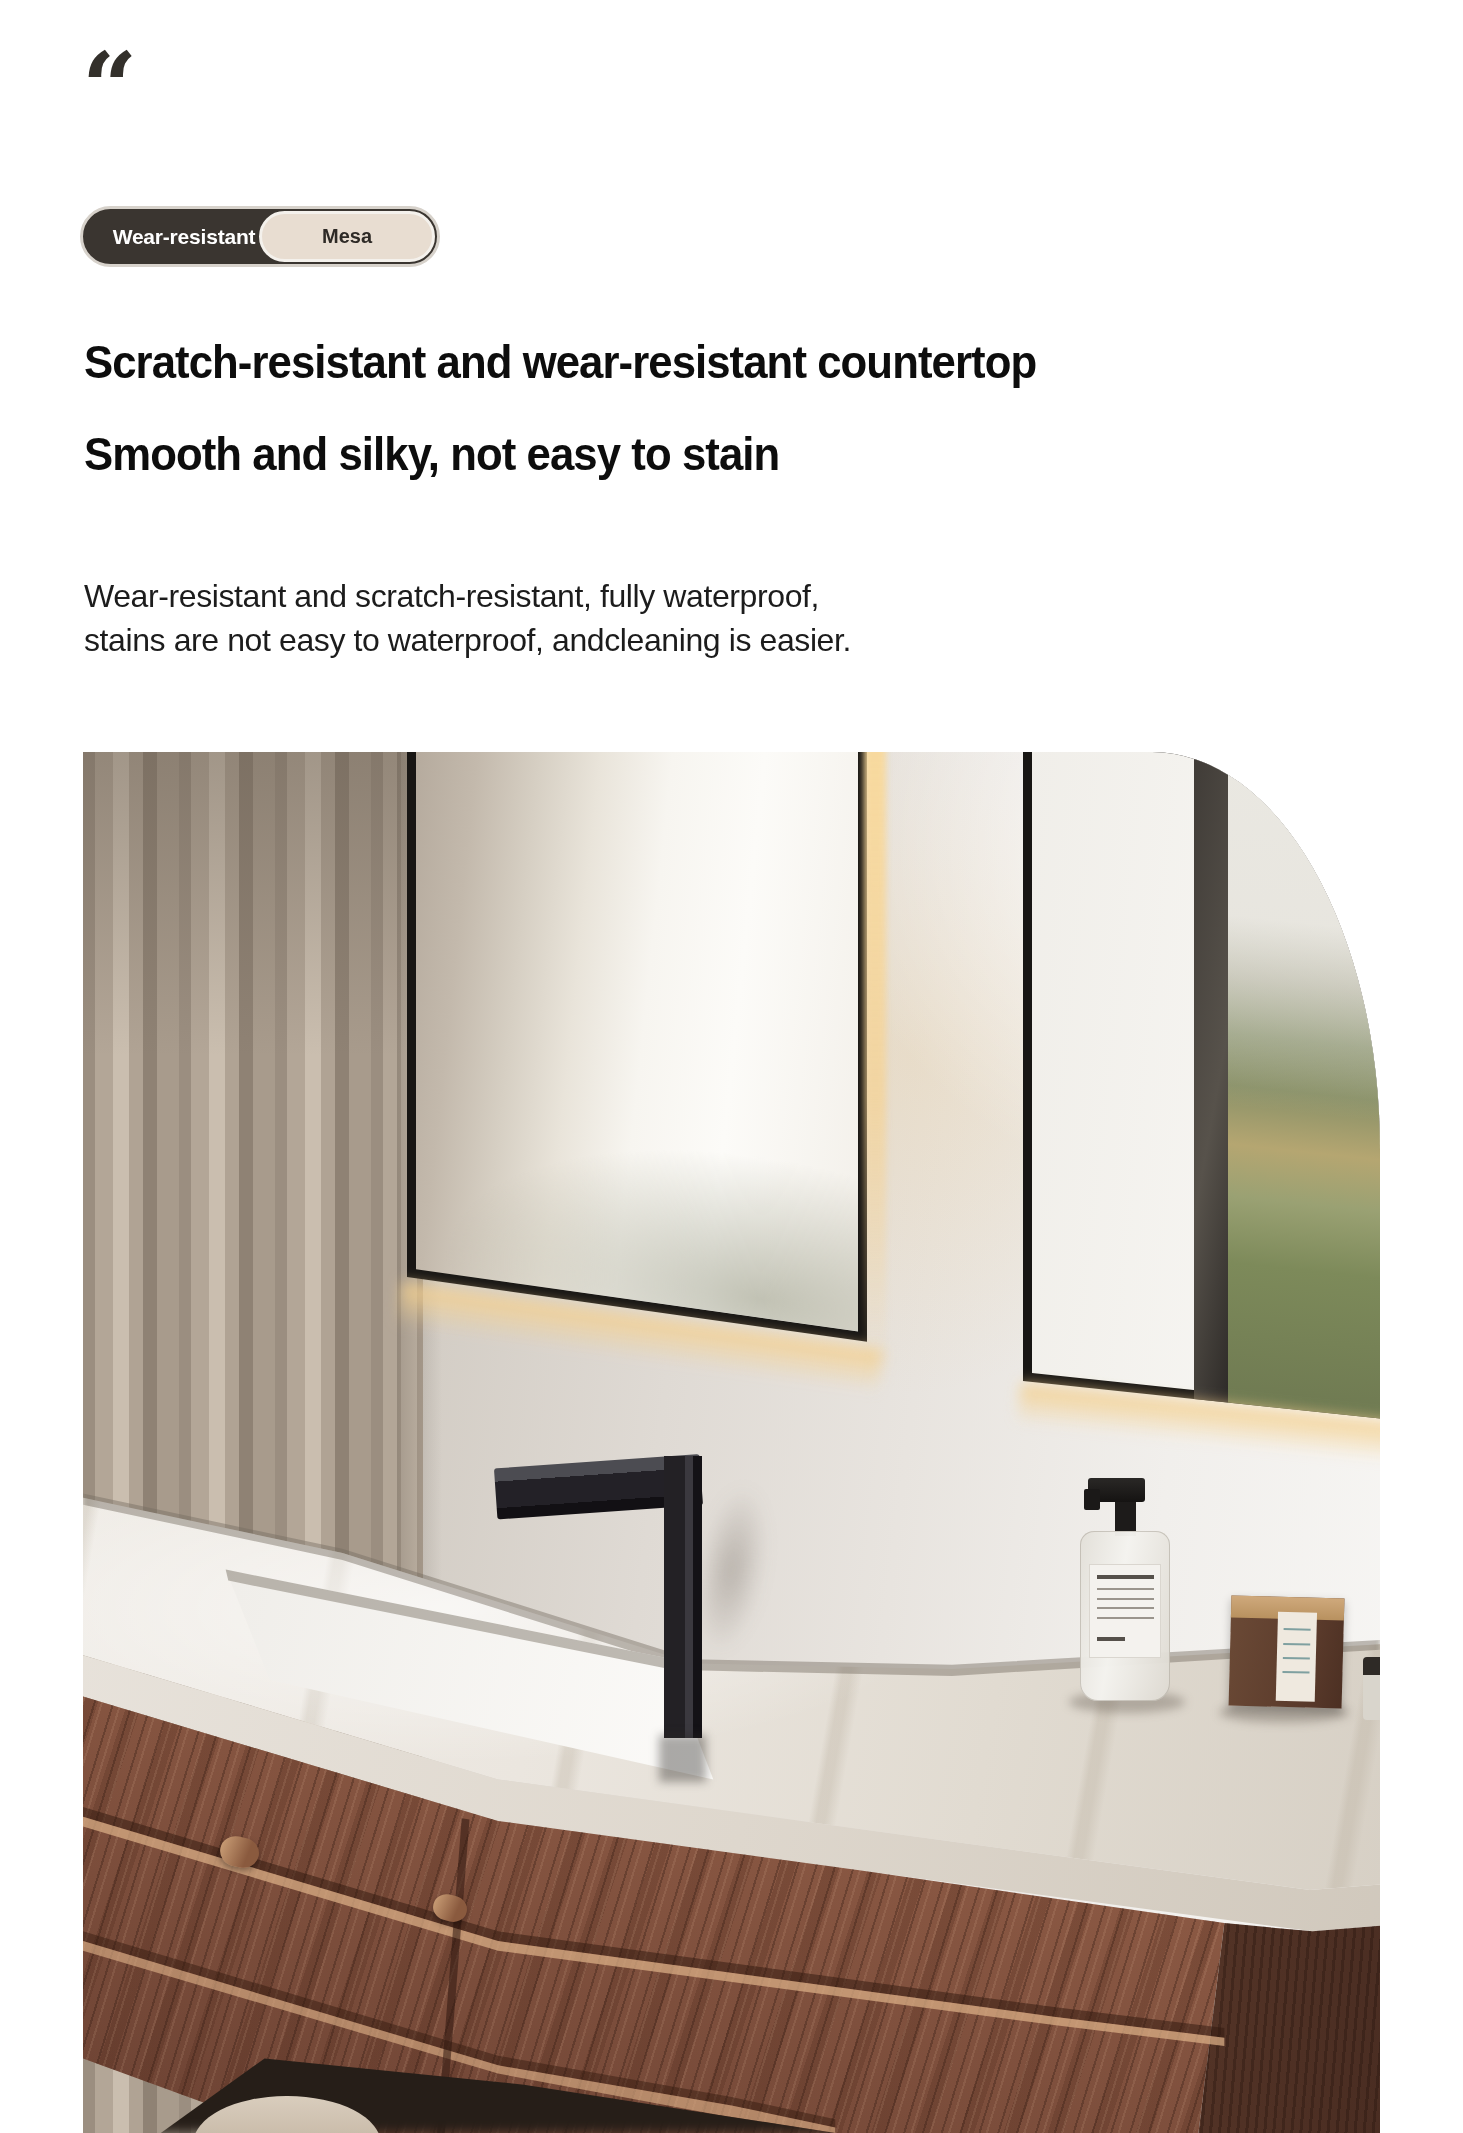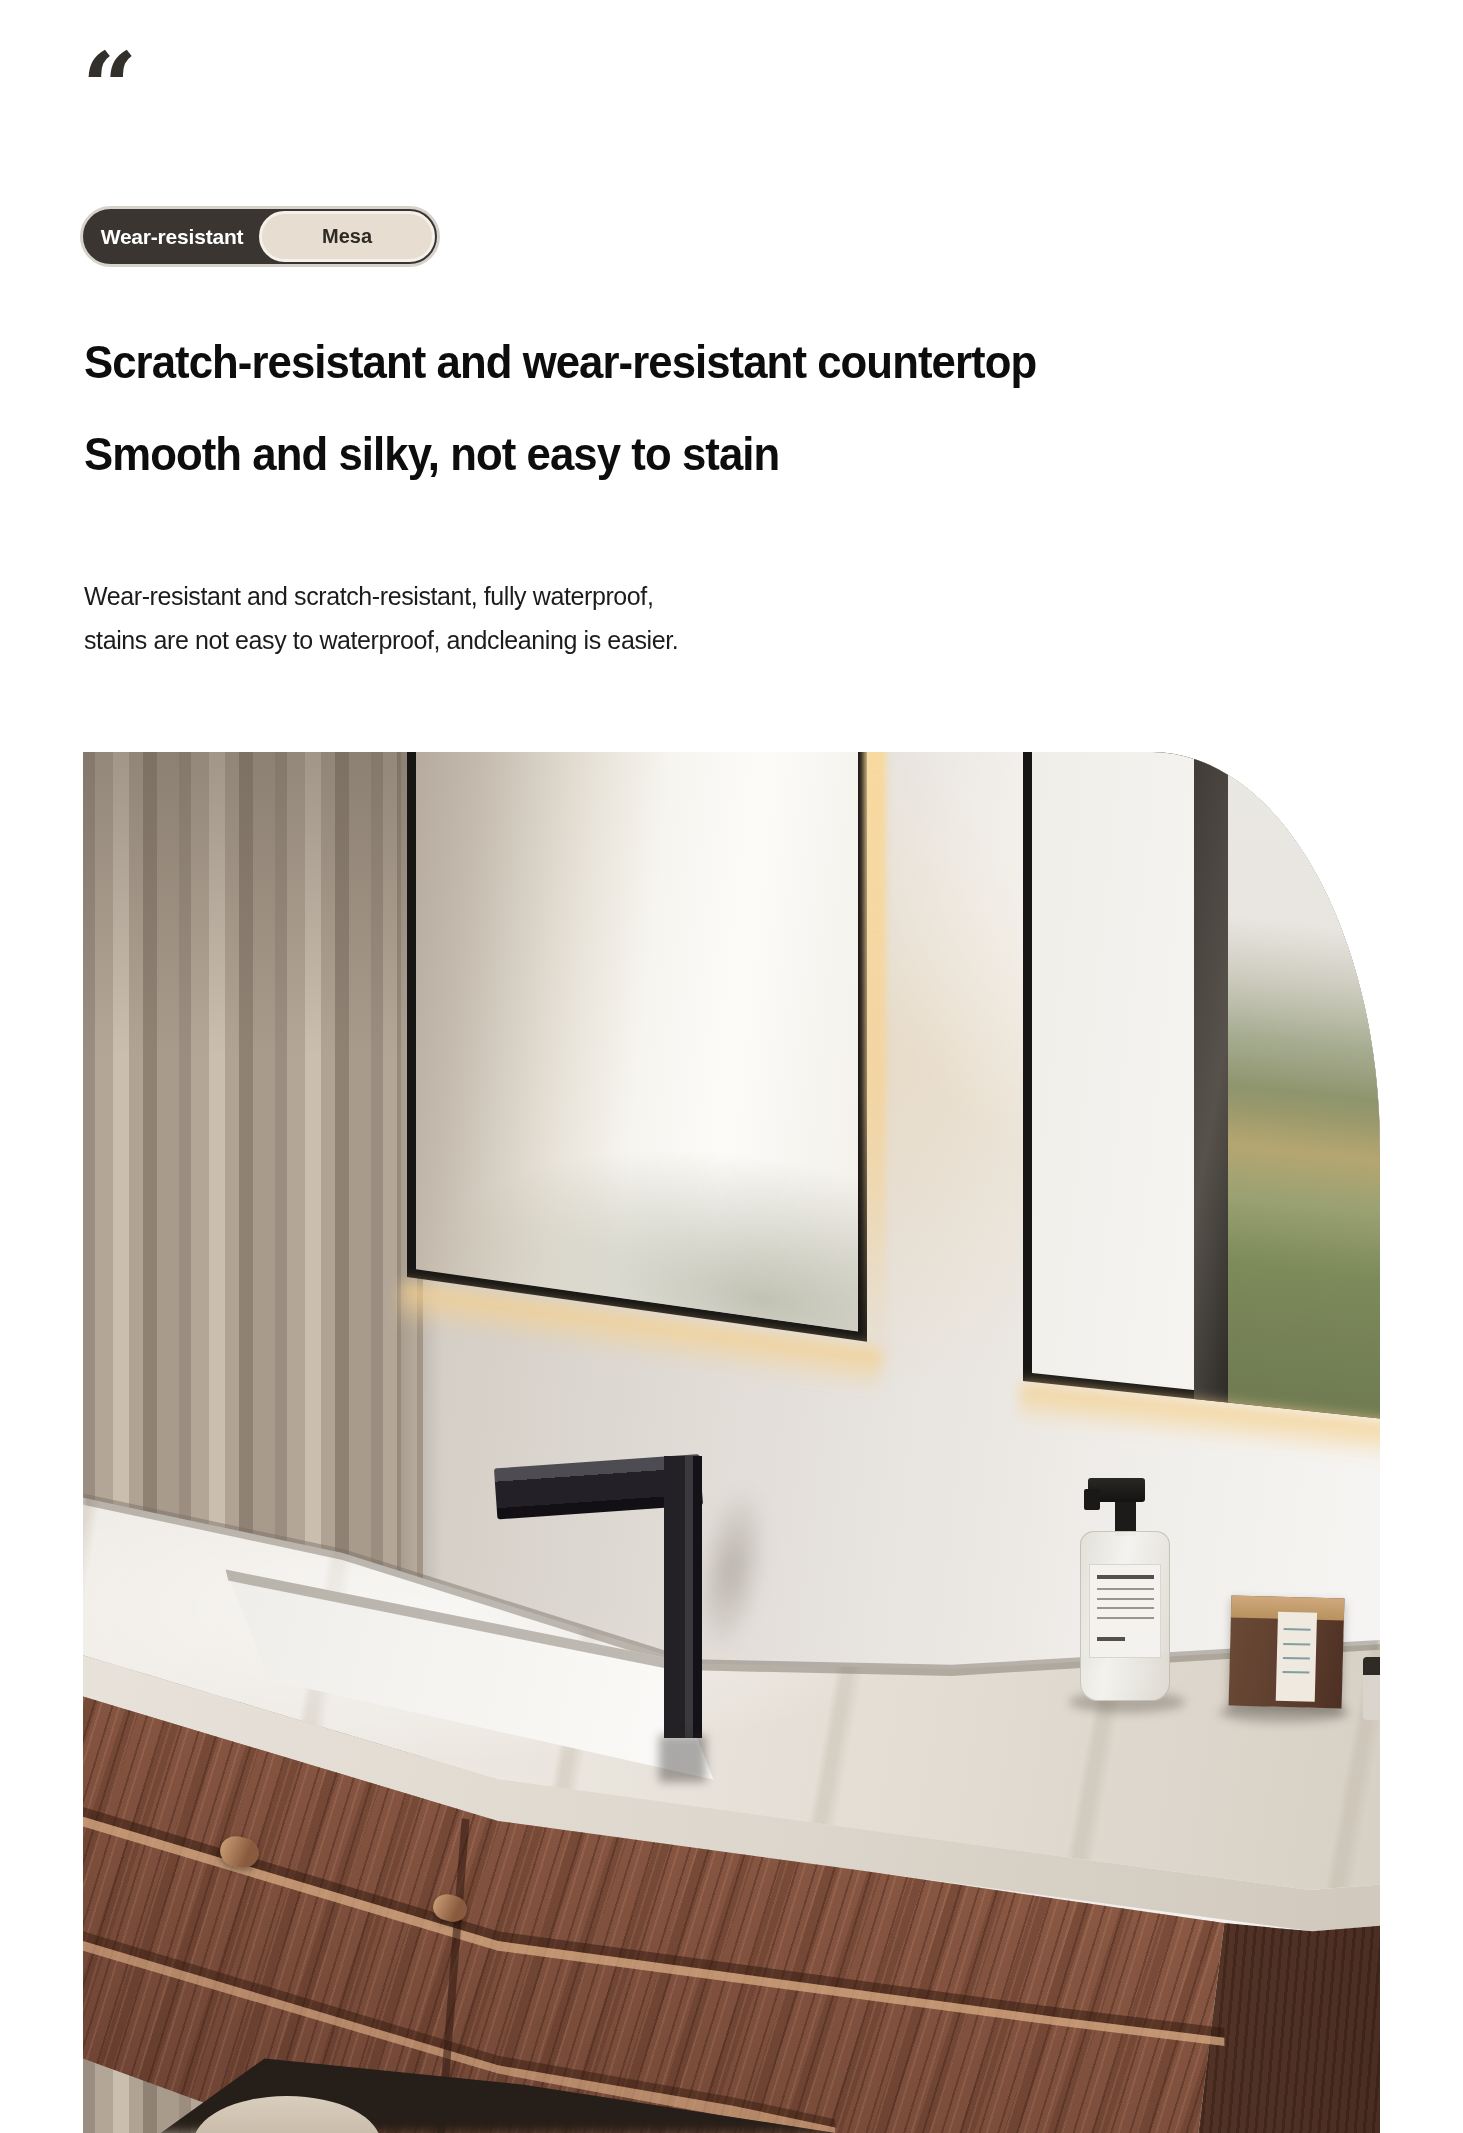--- a/index.html
+++ b/index.html
@@ -6,29 +6,29 @@
   body{width:1463px;height:2133px;position:relative;overflow:hidden;
        font-family:"Liberation Sans",sans-serif;-webkit-font-smoothing:antialiased;}
 
   
   .quote{position:absolute;left:82px;top:40px;font-family:"DejaVu Serif",serif;
          font-size:96px;font-weight:700;color:#33302b;line-height:1;}
   .pill{position:absolute;left:80px;top:206px;width:360px;height:61px;
         background:#3a3530;border:3px solid #d7d2cb;border-radius:34px;
         box-sizing:border-box;display:flex;align-items:center;}
   .pill-left{flex:0 0 178px;text-align:center;color:#ffffff;font-weight:700;
-             font-size:21px;letter-spacing:-0.2px;}
+             font-size:21px;letter-spacing:-0.2px;padding-left:12px;}
   .pill-right{position:absolute;right:2px;top:2px;bottom:2px;width:176px;
               background:#e8ddd1;border:3px solid #f4f1ec;border-radius:28px;
               box-sizing:border-box;display:flex;align-items:center;justify-content:center;
               color:#2e2a26;font-weight:700;font-size:20px;}
   .h{position:absolute;left:84px;color:#0d0d0d;font-weight:700;font-size:47px;
      letter-spacing:-1px;white-space:nowrap;transform:scaleX(.93);transform-origin:left center;}
   .h1{top:334px;} .h2{top:426px;}
-  .para{position:absolute;left:84px;top:574px;color:#1c1c1c;font-size:25px;
+  .para{position:absolute;left:84px;top:574px;color:#1c1c1c;font-size:32px;
         letter-spacing:-0.4px;line-height:44px;white-space:nowrap;}
 
   
   .photo{position:absolute;left:83px;top:752px;width:1297px;height:1381px;
          overflow:hidden;border-top-right-radius:228px 398px;background:#d8d3cd;}
   .photo *{position:absolute;}
   .layer{inset:0;}
 
   .wall{inset:0;background:
       radial-gradient(55% 45% at 90% 6%, rgba(255,255,255,.95), rgba(255,255,255,0) 60%),

